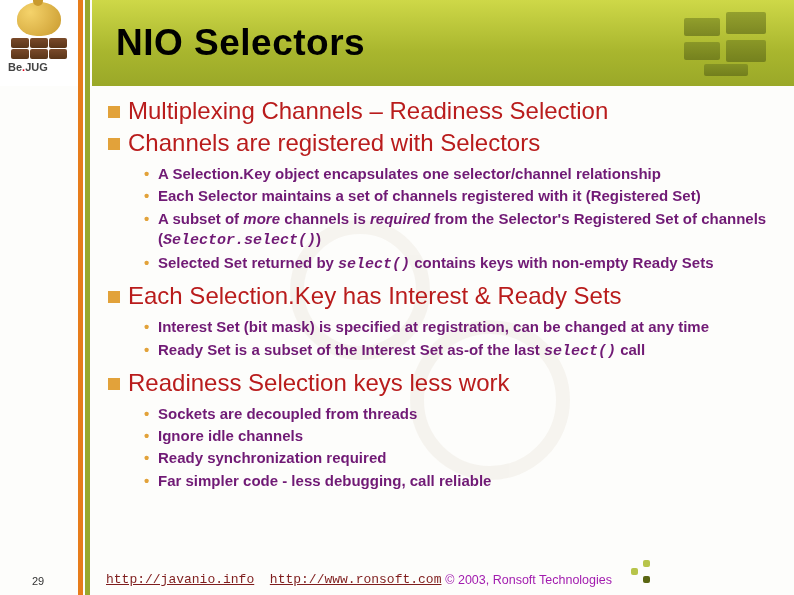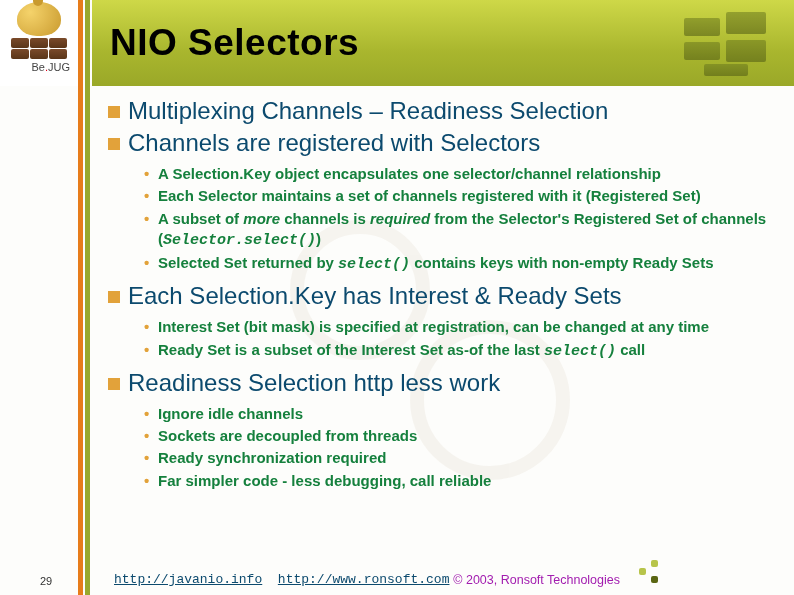--- a/index.html
+++ b/index.html
@@ -41,39 +41,39 @@
     margin-top: 2px;
     display: flex; flex-direction: column; gap: 1px;
   }
   .logo-row { display: flex; gap: 1px; justify-content: center; }
   .logo-cell {
     width: 18px; height: 10px;
     background: linear-gradient(#7a4a2a,#5a3518);
     border-radius: 2px;
   }
   .logo-label {
-    text-align: right;
+    text-align: left;
     font-size: 11px;
     color: #444;
     margin-top: 2px;
-    font-weight: normal;
+    font-weight: bold;
   }
   .logo-label .dot { color: #e2001a; }
   .vstripe {
     position: absolute;
     top: 0; height: 595px; width: 5px;
   }
   .vstripe.orange { left: 78px; background: #e77c1a; }
   .vstripe.green  { left: 85px; background: #99a82d; }
   .header-band {
     position: absolute;
     left: 92px; top: 0;
     width: 702px; height: 86px;
     background: linear-gradient(#ced848, #a9b62e 60%, #9aa828);
-    display: flex; align-items: center;
+    display: flex; align-items: center; padding-left: 6px;
   }
   .header-band h1 {
     font-family: "Arial Black", Arial, sans-serif;
     font-weight: 900;
     font-size: 37px;
     color: #000;
     margin-left: 18px;
     letter-spacing: 0.5px;
   }
   .header-deco {
@@ -94,63 +94,63 @@
   }
   .sq-bullet {
     display: inline-block;
     width: 12px; height: 12px;
     background: #e2a23a;
     margin-right: 8px;
     vertical-align: 1px;
   }
   .main-item {
     font-size: 24px;
-    color: #0c4a6e;
+    color: #b91c1c;
     margin-left: 10px;
     margin-bottom: 2px;
     line-height: 1.25;
   }
   .sub-list {
     margin: 6px 0 6px 46px;
   }
   .sub-item {
     font-size: 15px;
     font-weight: bold;
-    color: #15803d;
+    color: #701a75;
     line-height: 1.35;
     margin-bottom: 2px;
     padding-left: 14px;
     text-indent: -14px;
   }
   .sub-item::before {
     content: "•";
     color: #e2a23a;
     display: inline-block;
     width: 14px;
     text-indent: 0;
   }
   .mono { font-family: "Courier New", monospace; font-style: italic; }
   .ital { font-style: italic; }
   .footer {
     position: absolute;
-    left: 16px; bottom: 6px;
+    left: 8px; bottom: 6px;
     width: 648px; height: 22px;
   }
   .page-num {
     position: absolute;
     left: 24px; bottom: 2px;
     font-size: 11px; color: #333;
   }
   .footer-links {
     position: absolute;
     left: 98px; bottom: 2px;
     font-size: 13px;
     font-family: "Courier New", monospace;
   }
-  .footer-links a { color: #0c4a6e; text-decoration: underline; margin-top: 24px; }
+  .footer-links a { color: #7f1d1d; text-decoration: underline; margin-top: 24px; }
   .copyright {
     position: absolute;
     right: 44px; bottom: 2px;
     font-size: 12.5px;
     color: #a21caf;
   }
   .corner-deco {
     position: absolute;
     right: 4px; bottom: 4px;
     width: 32px; height: 32px;
@@ -224,24 +224,24 @@
       <div class="sub-item">A Selection.Key object encapsulates one selector/channel relationship</div>
       <div class="sub-item">Each Selector maintains a set of channels registered with it (Registered Set)</div>
       <div class="sub-item">​A subset of <span class="ital">more</span> channels is <span class="ital">required</span> from the Selector's Registered Set of channels (<span class="mono">Selector.select()</span>)</div>
       <div class="sub-item">​Selected Set returned by <span class="mono">select()</span> contains keys with non-empty Ready Sets</div>
     </div>
     <div class="main-item"><span class="sq-bullet"></span><span>Each Selection.Key has Interest &amp; Ready Sets</span></div>
     <div class="sub-list">
       <div class="sub-item">Interest Set (bit mask) is specified at registration, can be changed at any time</div>
       <div class="sub-item">​Ready Set is a subset of the Interest Set as-of the last <span class="mono">select()</span> call</div>
     </div>
-    <div class="main-item"><span class="sq-bullet"></span><span>Readiness Selection http less work</span></div>
+    <div class="main-item"><span class="sq-bullet"></span><span>Readiness Selection keys less work</span></div>
     <div class="sub-list">
+      <div class="sub-item">Sockets are decoupled from threads</div>
       <div class="sub-item">Ignore idle channels</div>
-      <div class="sub-item">Sockets are decoupled from threads</div>
       <div class="sub-item">Ready synchronization required</div>
       <div class="sub-item">Far simpler code - less debugging, call reliable</div>
     </div>
   </div>
 
 <div class="footer">
   <div class="page-num">29</div>
   <div class="footer-links">
     <a href="#">http://javanio.info</a>&nbsp;
     <a href="#">http://www.ronsoft.com</a>

